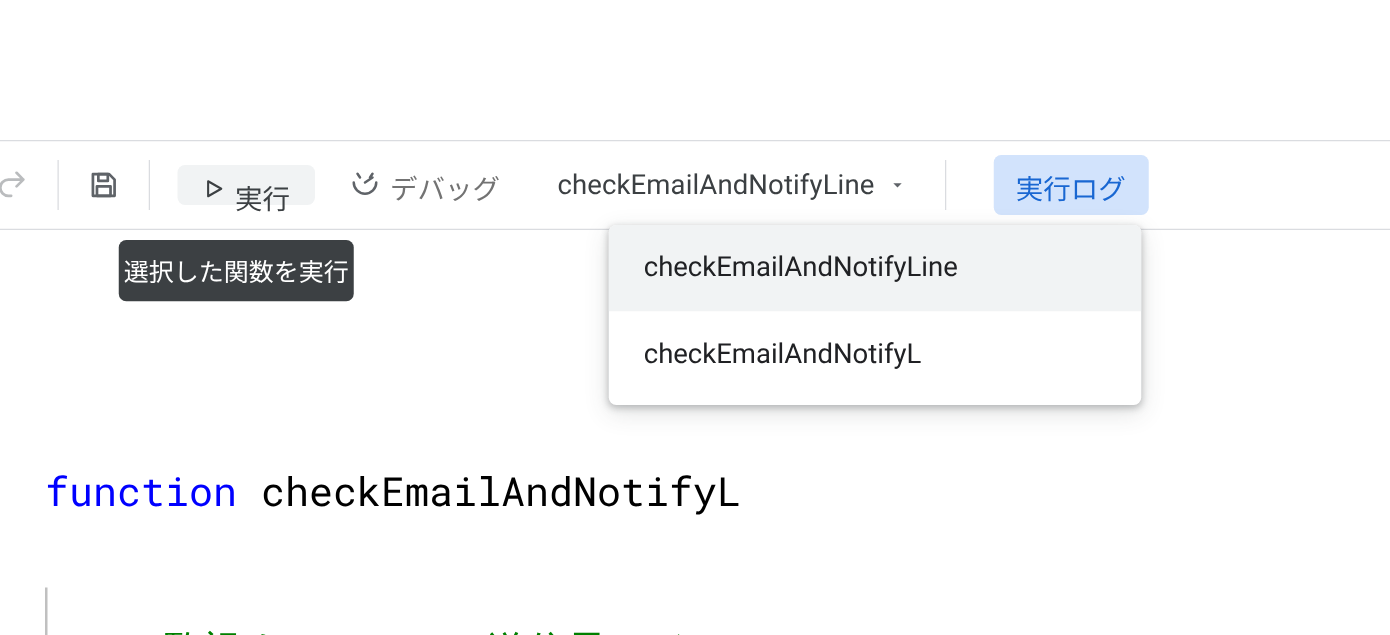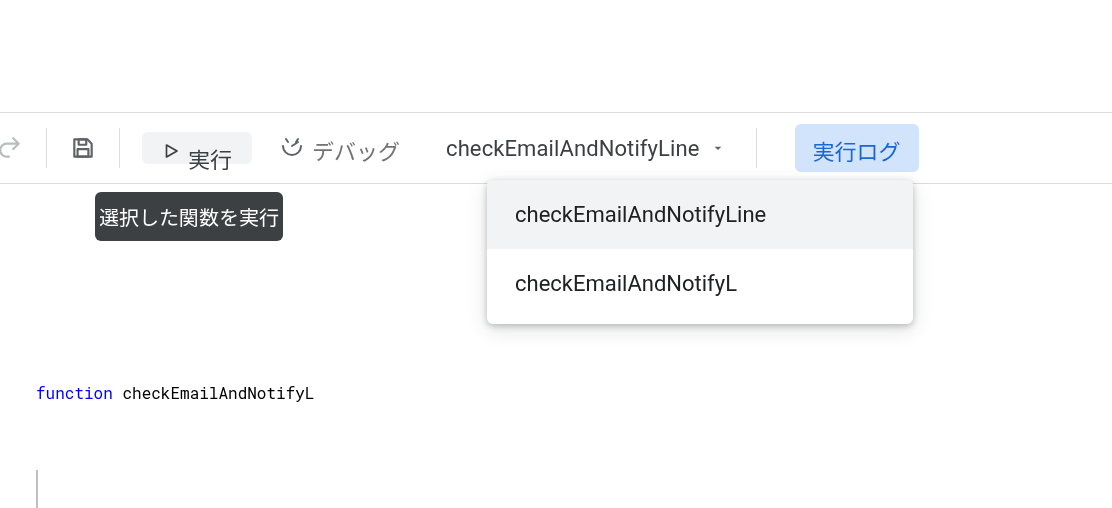--- a/index.html
+++ b/index.html
@@ -116,21 +116,21 @@
     background: #f1f3f4;
   }
   .editor {
     position: absolute;
     top: 184px;
     left: 0;
     right: 0;
     bottom: 0;
     padding: 62px 0 0 36px;
     font-family: "Roboto Mono", Menlo, Consolas, monospace;
-    font-size: 16px;
+    font-size: 32px;
     line-height: 42px;
     white-space: pre;
     color: #000000;
   }
   .gutter {
     position: absolute;
     left: 36px;
     top: 286px;
     bottom: 0;
     width: 2px;

